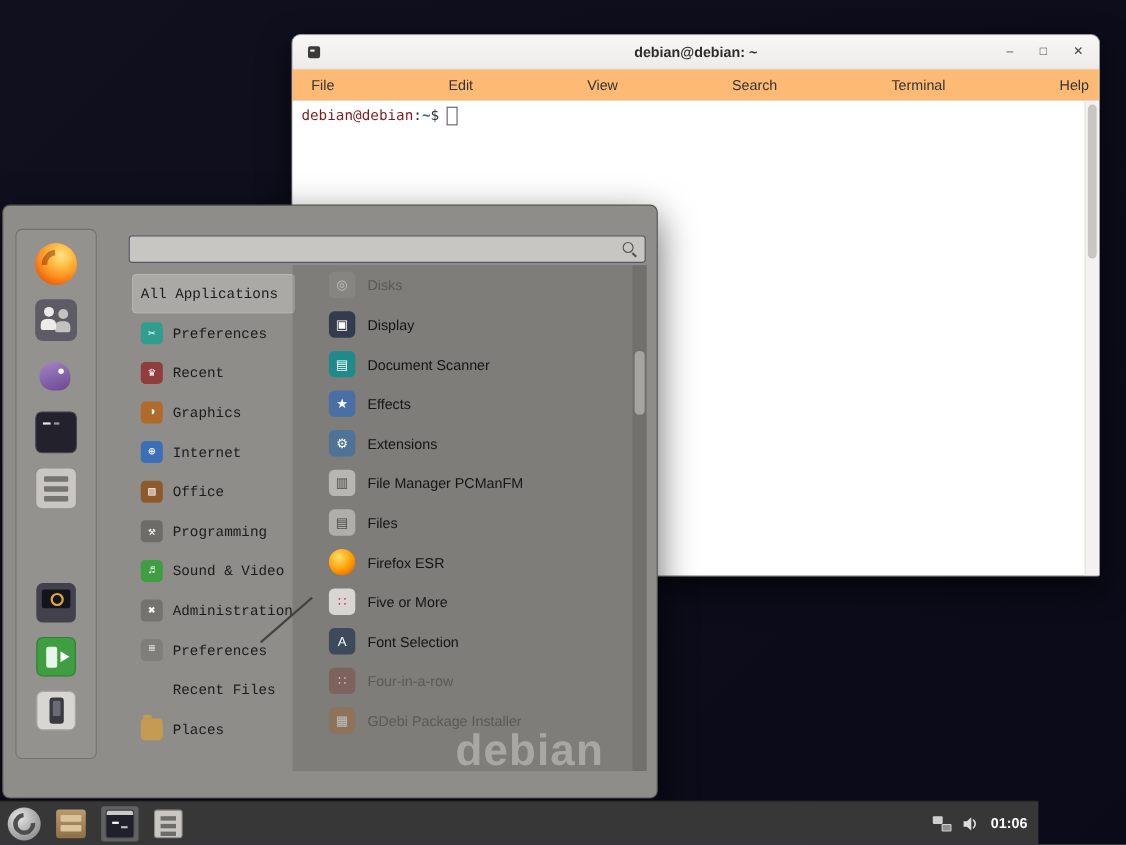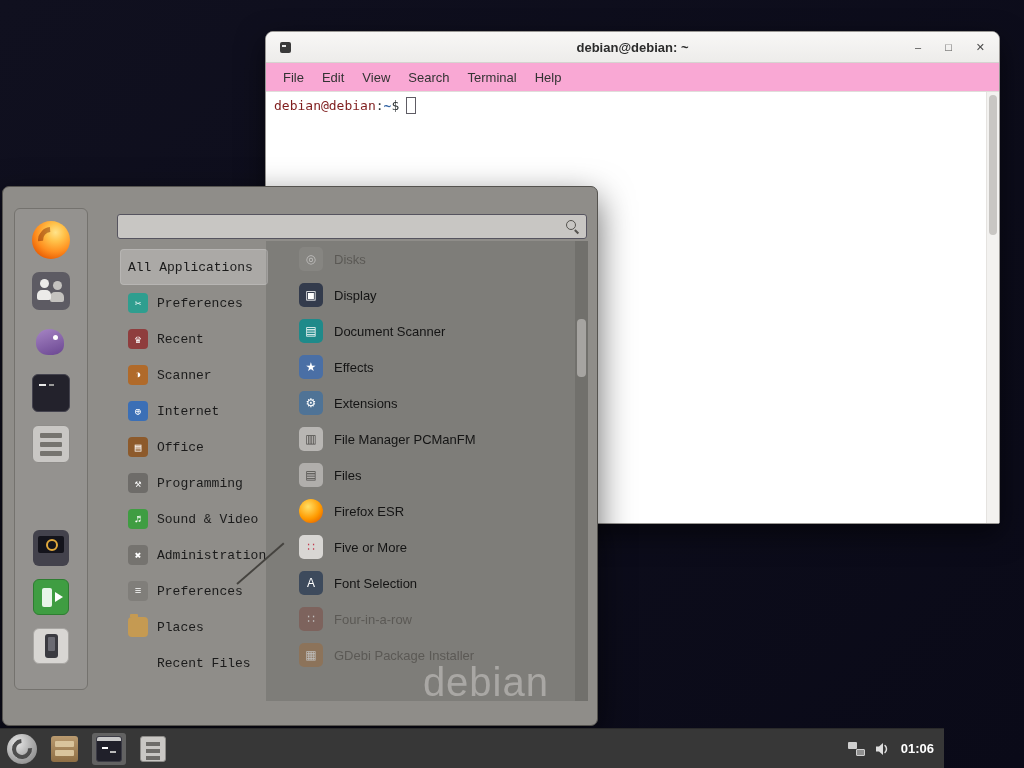--- a/index.html
+++ b/index.html
@@ -6,21 +6,21 @@
   #desktop{position:relative;width:1024px;height:768px;overflow:hidden;background:linear-gradient(135deg,#10101f 0%,#0a0a18 100%);}
 
   
   #terminal{position:absolute;left:265px;top:31px;width:735px;height:493px;background:#fff;border:1px solid #9a9895;border-radius:8px 8px 2px 2px;box-shadow:0 10px 28px rgba(0,0,0,.55);z-index:1;display:flex;flex-direction:column;box-sizing:border-box;}
   .titlebar{height:30px;flex:0 0 30px;background:linear-gradient(#f8f7f6,#edecea);border-bottom:1px solid #d5d3d0;border-radius:7px 7px 0 0;position:relative;display:flex;align-items:center;}
   .tb-mini{position:absolute;left:14px;top:10px;width:11px;height:11px;background:#3a3a3a;border-radius:2px;}
   .tb-mini::before{content:"";position:absolute;left:2px;top:3px;width:4px;height:2px;background:#e8e8e8;}
   .tb-title{position:absolute;left:0;right:0;text-align:center;font-size:13px;font-weight:bold;color:#2c2c2c;}
   .tb-controls{position:absolute;right:14px;top:0;height:30px;display:flex;align-items:center;gap:24px;}
   .tb-btn{font-size:11px;color:#4a4a4a;cursor:pointer;line-height:1;}
-  .menubar{height:28px;flex:0 0 28px;background:#f9a8d4;border-bottom:1px solid #e0deda;display:flex;align-items:center;padding-left:8px;}
+  .menubar{height:28px;flex:0 0 28px;background:#fdba74;border-bottom:1px solid #e0deda;display:flex;align-items:center;padding-left:8px;justify-content:space-between;}
   .menu-item{padding:0 9px;font-size:13px;color:#333;cursor:pointer;}
   .term-body{flex:1;position:relative;background:#fff;font-family:"DejaVu Sans Mono",monospace;font-size:13px;padding:5px 8px;border-radius:0 0 2px 2px;}
   .prompt-line{display:flex;align-items:center;}
   .p-user{color:#7f1d1d;font-weight:normal;}
   .p-colon,.p-dollar{color:#2e3436;}
   .p-path{color:#3465a4;font-weight:bold;}
   .p-cursor{display:inline-block;width:8px;height:15px;border:1px solid #5e5c64;margin-left:7px;}
   .term-scroll{position:absolute;right:0;top:0;bottom:0;width:12px;background:#f3f2f0;border-left:1px solid #e5e3e0;}
   .term-thumb{position:absolute;left:2px;right:2px;top:3px;height:140px;background:#c8c6c3;border-radius:5px;}
 
@@ -72,21 +72,21 @@
   .app-row{height:36px;display:flex;align-items:center;gap:11px;padding-left:33px;font-size:13px;color:#141414;cursor:pointer;}
   .app-row.disabled{color:#5b5955;}
   .app-row.disabled .app-icon{opacity:.5;}
   .app-icon{width:24px;height:24px;border-radius:5px;background:var(--icon-bg,#999);color:var(--icon-fg,#fff);display:flex;align-items:center;justify-content:center;font-size:12px;flex:0 0 24px;}
   .app-icon[data-icon="firefox-esr"]{background:radial-gradient(circle at 38% 32%,#ffe066,#ff9a00 55%,#e05e00 90%);border-radius:50%;}
   .app-icon[data-icon="fonts"]{font-size:10px;}
 
   .scrollbar{position:absolute;right:0;top:0;bottom:0;width:13px;background:rgba(0,0,0,.10);}
   .scroll-thumb{position:absolute;left:2px;right:2px;top:78px;height:58px;border-radius:4px;background:#a6a4a1;cursor:pointer;}
 
-  .watermark{position:absolute;right:48px;bottom:20px;font-size:40px;font-weight:normal;color:rgba(238,236,233,.38);letter-spacing:1px;z-index:6;pointer-events:none;}
+  .watermark{position:absolute;right:48px;bottom:20px;font-size:40px;font-weight:bold;color:rgba(238,236,233,.38);letter-spacing:1px;z-index:6;pointer-events:none;}
 
   #mouse-cursor{position:absolute;left:237px;top:583px;width:62px;height:2px;background:#45433f;transform:rotate(-41deg);transform-origin:left center;z-index:7;}
 
   
   #panel{position:absolute;left:0;bottom:0;width:944px;height:40px;background:#373737;border-top:1px solid #2a2a2a;display:flex;align-items:center;z-index:10;box-sizing:border-box;}
   .menu-btn{width:30px;height:30px;border-radius:50%;background:radial-gradient(circle at 35% 30%,#e6e6e6,#a8a8a8 55%,#808080);position:relative;margin-left:7px;cursor:pointer;flex:0 0 30px;}
   .menu-btn::before{content:"";position:absolute;left:5px;top:5px;width:20px;height:20px;border-radius:50%;border:4px solid #4e4e4e;border-top-color:transparent;transform:rotate(40deg);box-sizing:border-box;}
   .launchers{display:flex;align-items:center;gap:14px;margin-left:14px;}
   .l-drawer{width:27px;height:26px;background:linear-gradient(#b99a6f,#8f6f45);border-radius:3px;position:relative;cursor:pointer;}
   .l-drawer::before{content:"";position:absolute;left:4px;top:5px;width:19px;height:6px;background:#d9c49c;border-radius:1px;box-shadow:0 9px 0 #d9c49c;}
@@ -180,21 +180,21 @@
         <div class="cat-row">
           <span class="cat-icon" data-icon="accessories" style="--icon-bg: #2f9e8f;">✂</span>
           <span>Preferences</span>
         </div>
         <div class="cat-row">
           <span class="cat-icon" data-icon="games" style="--icon-bg: #8f3d3d;">♛</span>
           <span>Recent</span>
         </div>
         <div class="cat-row">
           <span class="cat-icon" data-icon="graphics" style="--icon-bg: #b06a2a;">◑</span>
-          <span>Scanner</span>
+          <span>Graphics</span>
         </div>
         <div class="cat-row">
           <span class="cat-icon" data-icon="internet" style="--icon-bg: #3b6fb6;">⊕</span>
           <span>Internet</span>
         </div>
         <div class="cat-row">
           <span class="cat-icon" data-icon="office" style="--icon-bg: #8d5a2b;">▤</span>
           <span>Office</span>
         </div>
         <div class="cat-row">
@@ -207,26 +207,26 @@
         </div>
         <div class="cat-row">
           <span class="cat-icon" data-icon="administration" style="--icon-bg: #75736f;">✖</span>
           <span>Administration</span>
         </div>
         <div class="cat-row">
           <span class="cat-icon" data-icon="preferences" style="--icon-bg: #807e7a;">≡</span>
           <span>Preferences</span>
         </div>
         <div class="cat-row">
+          <span class="cat-icon" data-icon="spacer"></span>
+          <span>Recent Files</span>
+        </div>
+        <div class="cat-row">
           <span class="cat-icon" data-icon="places" style="--icon-bg: #c59a52;"></span>
           <span>Places</span>
-        </div>
-        <div class="cat-row">
-          <span class="cat-icon" data-icon="spacer"></span>
-          <span>Recent Files</span>
         </div>
       </div>
 
     <div class="apps-col">
       <div>
           <div class="app-row disabled">
             <span class="app-icon" data-icon="disks" style="--icon-bg: #8f8d8a;">◎</span>
             <span>Disks</span>
           </div>
           <div class="app-row">

